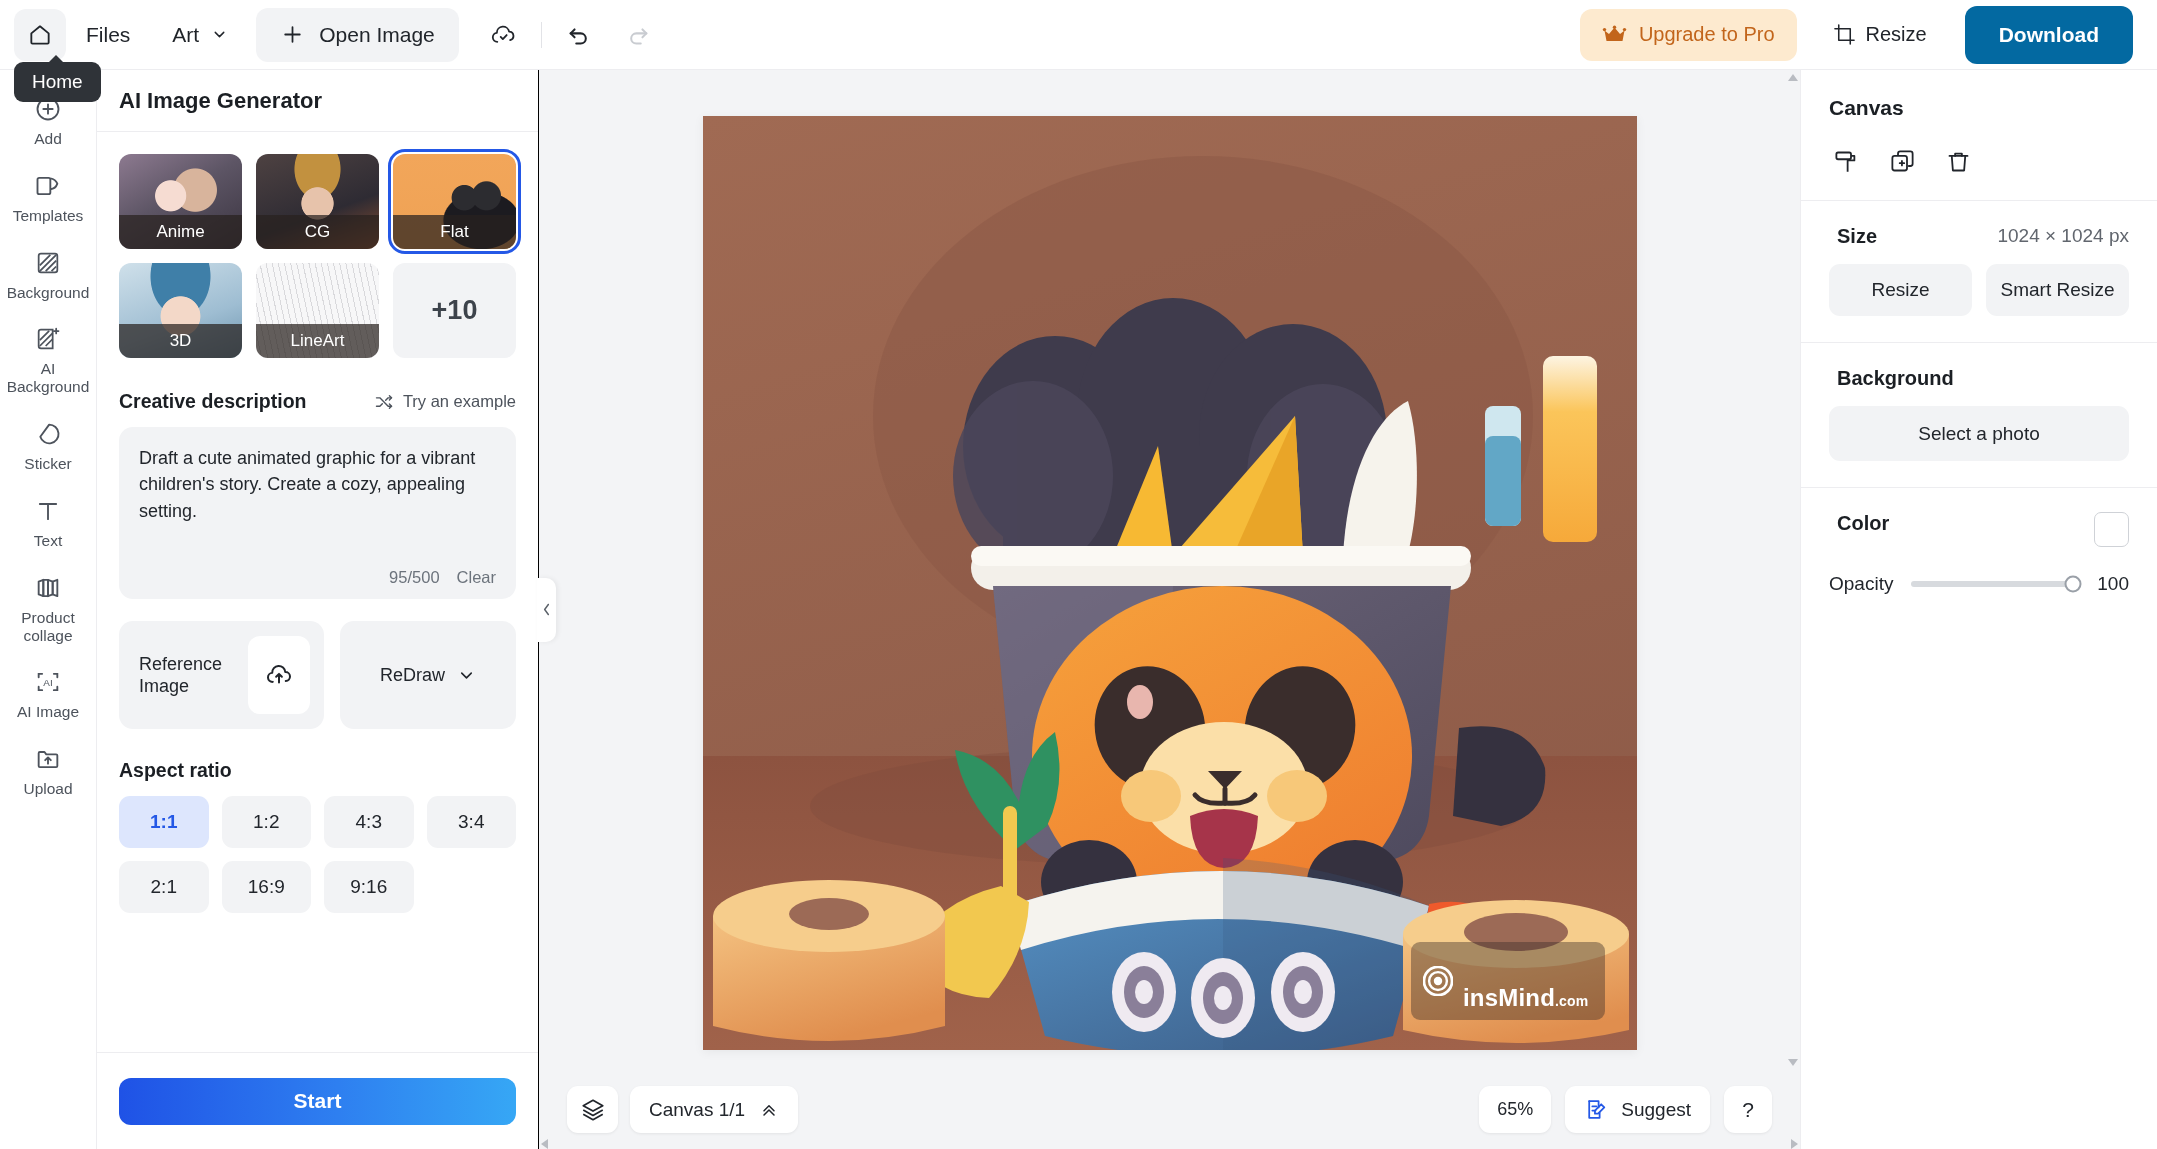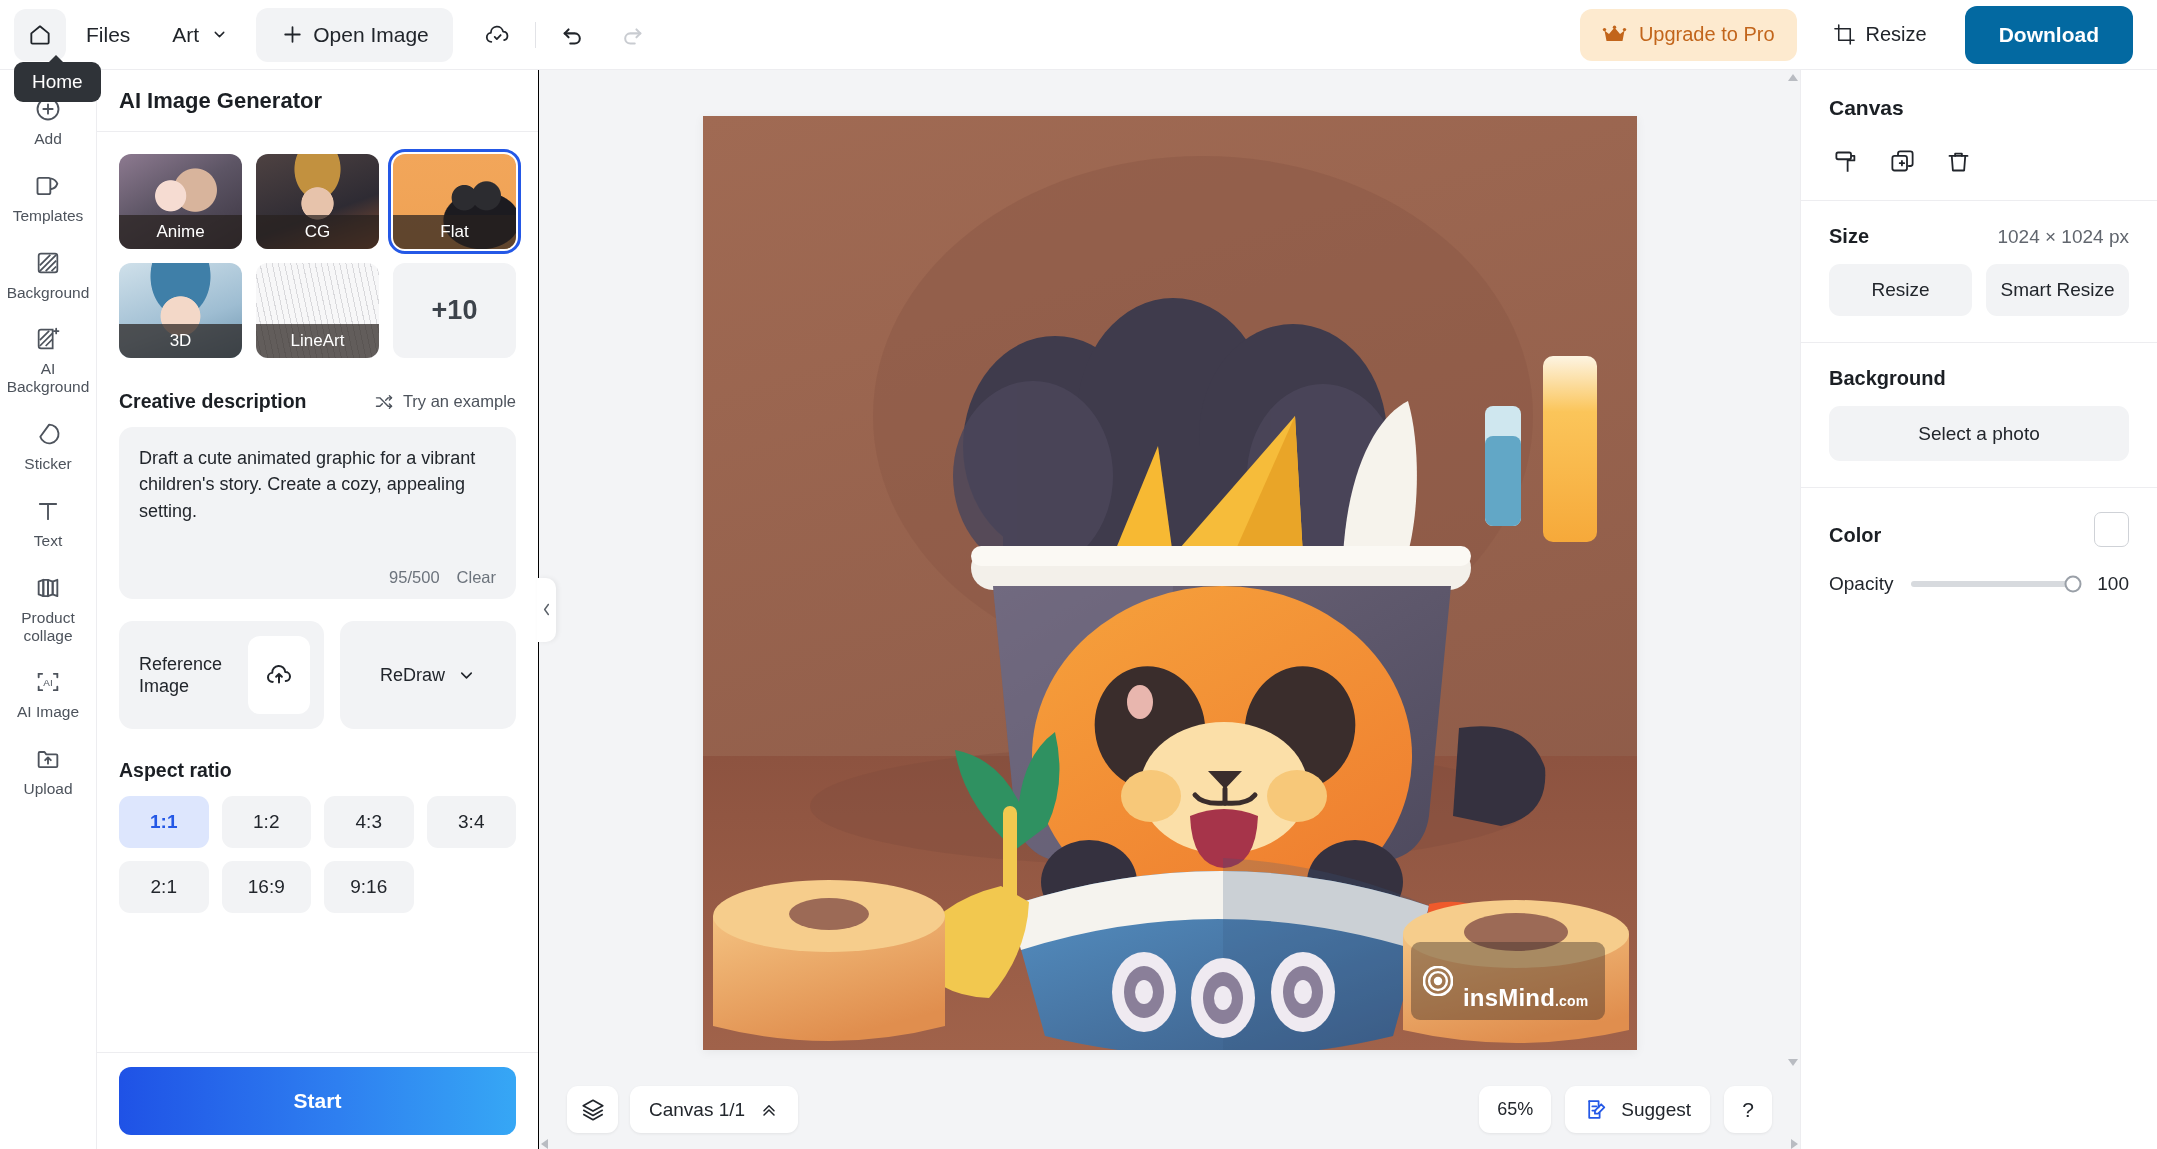--- a/index.html
+++ b/index.html
@@ -27,21 +27,21 @@
     display: flex; align-items: center; justify-content: center;
     background: #f2f3f5; cursor: pointer;
   }
   .tb-text {
     font-size: 21px; color: #21252b; padding: 0 20px; cursor: pointer;
     height: 52px; display: flex; align-items: center;
   }
   .tb-art { display: flex; align-items: center; gap: 12px; padding: 0 18px 0 22px; cursor: pointer; height: 52px; }
   .tb-art span { font-size: 21px; }
   .open-image {
-    display: flex; align-items: center; gap: 8px;
+    display: flex; align-items: center; gap: 14px;
     background: #f2f3f5; border-radius: 12px;
     height: 54px; padding: 0 24px; margin-left: 10px; cursor: pointer;
     font-size: 21px; color: #21252b;
   }
   .tb-icon-btn {
     width: 46px; height: 46px; display: flex; align-items: center; justify-content: center;
     cursor: pointer; border-radius: 10px;
   }
   .tb-sep { width: 1px; height: 26px; background: #e2e3e7; margin: 0 14px; }
   .spacer { flex: 1; }
@@ -154,21 +154,21 @@
     font-size: 19px; color: #22262c; cursor: pointer; text-align: right;
   }
   .ar-chip.sel { background: #dde6fd; color: #2458e6; font-weight: 700; }
 
   .gen-foot {
     height: 97px; min-height: 97px; background: #fff;
     border-top: 1px solid #ededf0;
     display: flex; align-items: center; padding: 0 22px;
   }
   .start-btn {
-    flex: 1; height: 68px; border-radius: 12px;
+    flex: 1; height: 47px; border-radius: 12px;
     background: linear-gradient(90deg, #1f52e6 0%, #2e7ff0 55%, #36a7f5 100%);
     color: #fff; font-size: 21px; font-weight: 600;
     display: flex; align-items: center; justify-content: center; cursor: pointer;
   }
 
   .panel-collapse {
     position: absolute; right: -18px; top: 50%; transform: translateY(-50%);
     width: 19px; height: 64px; background: #fff;
     border-radius: 0 10px 10px 0;
     box-shadow: 2px 0 5px rgba(0,0,0,.06);
@@ -228,21 +228,21 @@
 
   
   .rightpanel {
     width: 357px; min-width: 357px; background: #fff;
     border-left: 1px solid #ededf0; padding: 0 28px;
   }
   .rp-title { font-size: 21px; font-weight: 700; color: #1b1f24; margin: 26px 0 0; }
   .rp-icons { display: flex; gap: 22px; margin: 24px 0 22px; }
   .rp-ico { width: 34px; height: 34px; display: flex; align-items: center; justify-content: center; cursor: pointer; }
   .rp-div { height: 1px; background: #ededf0; margin: 0 -28px; }
-  .rp-row { display: flex; align-items: flex-end; justify-content: space-between; margin-top: 24px; }
+  .rp-row { display: flex; align-items: flex-start; justify-content: space-between; margin-top: 24px; margin-left: 8px; }
   .rp-label { font-size: 20px; font-weight: 700; color: #1b1f24; }
   .rp-value { font-size: 19px; color: #61666e; }
   .rp-btnrow { display: flex; gap: 14px; margin: 16px 0 26px; }
   .rp-btn {
     flex: 1; height: 52px; border-radius: 11px; background: #f2f3f5;
     display: flex; align-items: center; justify-content: center;
     font-size: 19px; color: #22262c; cursor: pointer;
   }
   .rp-wide {
     height: 55px; border-radius: 11px; background: #f2f3f5; margin: 16px 0 26px;

